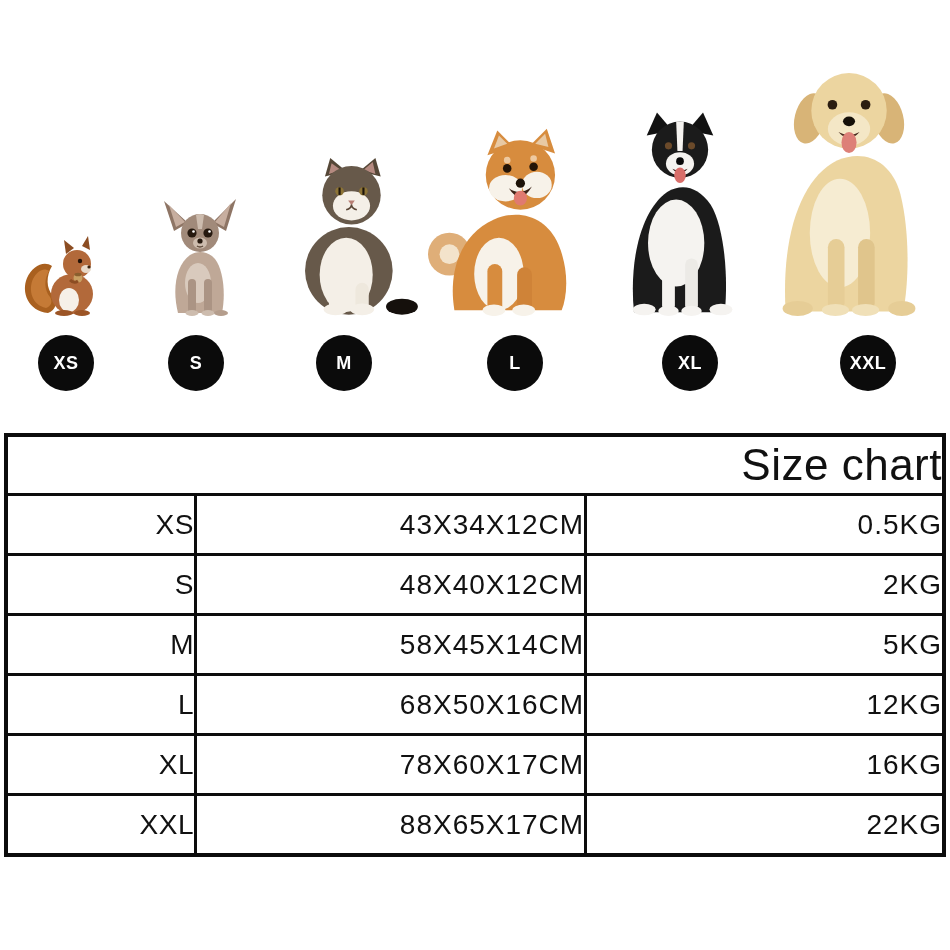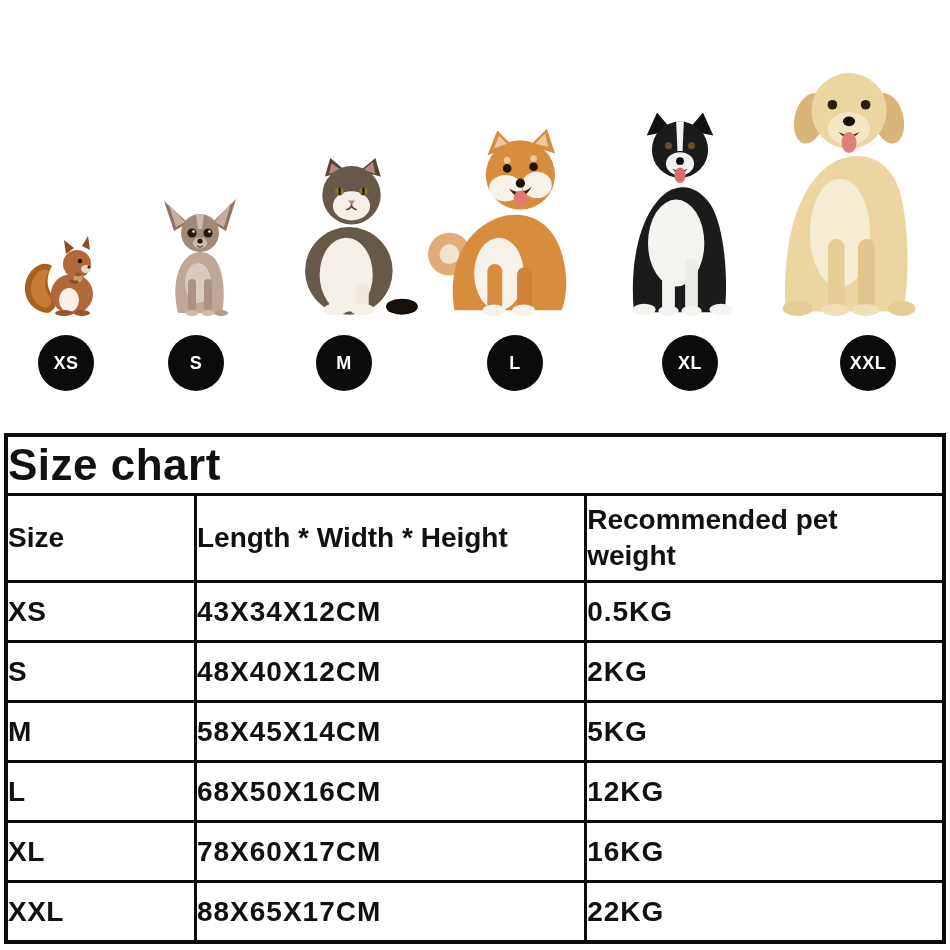--- a/index.html
+++ b/index.html
@@ -8,22 +8,22 @@
   .stage{position:absolute;top:0;left:0;width:950px;height:432px;background:#fff;}
   .animal{position:absolute;margin:0;padding:0;}
   .animal svg{display:block;width:100%;height:100%;}
   .badge{position:absolute;width:56px;height:56px;border-radius:50%;
          display:flex;align-items:center;justify-content:center;
          font-weight:bold;font-size:18px;letter-spacing:.5px;}
   
   .size-table{position:absolute;top:433px;left:4px;width:942px;
               border-collapse:collapse;table-layout:fixed;
               border:4px solid #0c0c0c;}
-  .size-table th,.size-table td{border:3px solid #0c0c0c;text-align:left;
-              vertical-align:middle;font-weight:bold;padding:0;margin-top:8px;}
+  .size-table th,.size-table td{border:3px solid #0c0c0c;text-align:right;
+              vertical-align:middle;font-weight:normal;padding:0;margin-top:8px;}
   .row-title th{height:56px;font-size:44px;letter-spacing:.5px;}
   .row-head th{height:84px;font-size:28px;}
   .row-data td{height:57px;font-size:28px;letter-spacing:1px;}
   .row-data td.size-col{letter-spacing:.5px;}
   .wrap-narrow{display:inline-block;max-width:330px;line-height:1.3;}
   .col-size{width:20.2%;} .col-dim{width:41.6%;} .col-weight{width:38.2%;}
 </style>
 </head>
 <body>
 
@@ -193,27 +193,20 @@
 <table class="size-table">
   <colgroup>
       <col class="col-size">
       <col class="col-dim">
       <col class="col-weight">
     </colgroup>
   <thead>
     <tr class="row-title">
       <th colspan="3">Size chart</th>
     </tr>
-    <tr class="row-head">
-      <th>Size</th>
-      <th>Length * Width * Height</th>
-      <th>
-        <span class="wrap-narrow">Recommended pet weight</span>
-      </th>
-    </tr>
   </thead>
   <tbody>
     <tr class="row-data">
       <td class="size-col">XS</td>
       <td>43X34X12CM</td>
       <td>0.5KG</td>
     </tr>
     <tr class="row-data">
       <td class="size-col">S</td>
       <td>48X40X12CM</td>

